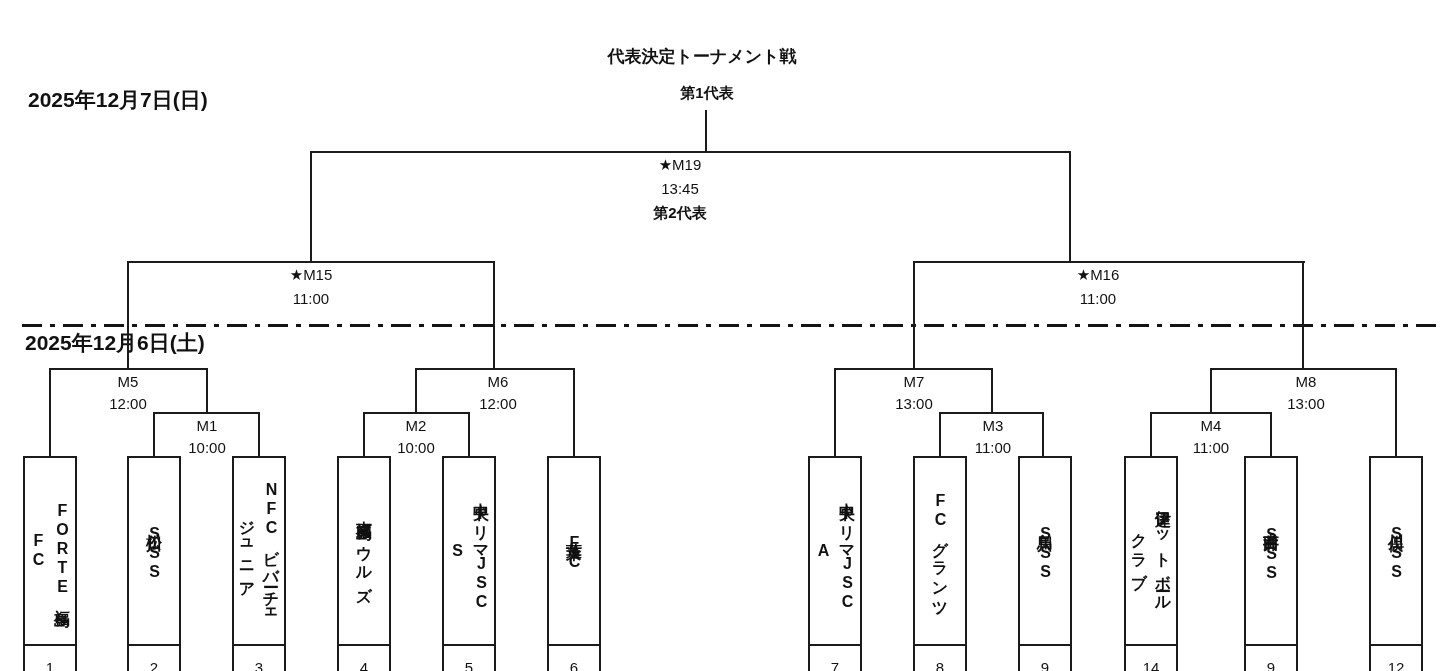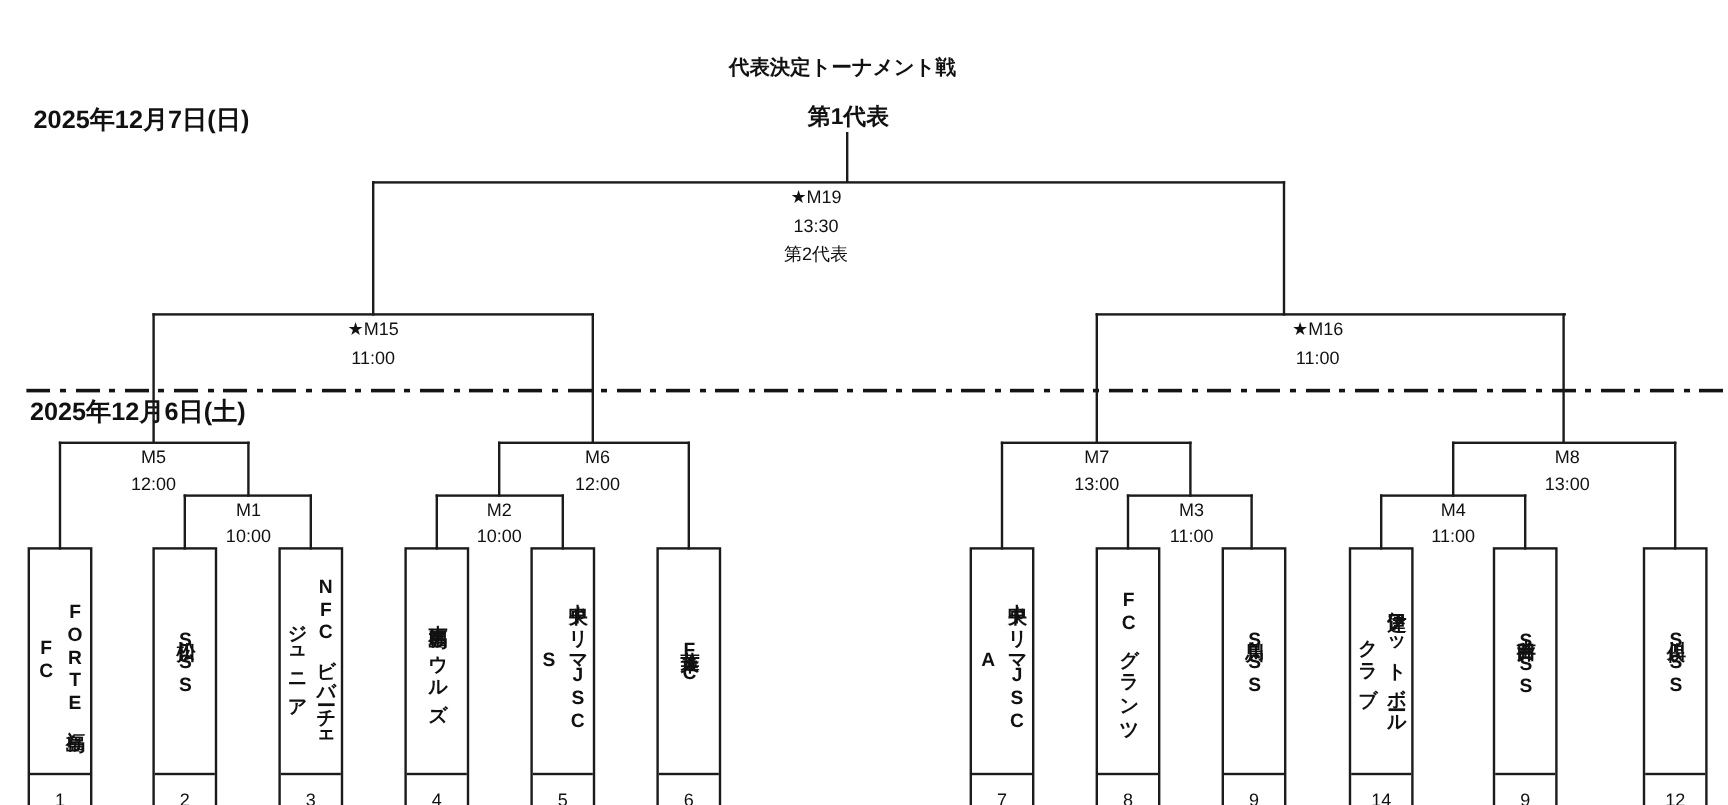--- a/index.html
+++ b/index.html
@@ -8,26 +8,26 @@
 
   .hline{position:absolute;height:2px;background:#1b1b1b;}
   .vline{position:absolute;width:2px;background:#1b1b1b;}
   .dashdot{position:absolute;height:3px;
     background:repeating-linear-gradient(to right,
       #141414 0,#141414 20px,transparent 20px,transparent 28px,
       #141414 28px,#141414 33px,transparent 33px,transparent 41px);}
 
   .page-title{position:absolute;transform:translateX(-50%);font-size:17px;font-weight:bold;white-space:nowrap;}
   .date-label{position:absolute;font-size:21px;font-weight:bold;white-space:nowrap;}
-  .rep-label{position:absolute;transform:translateX(-50%);font-size:19px;font-weight:bold;white-space:nowrap;}
+  .rep-label{position:absolute;transform:translateX(-50%);font-size:15px;font-weight:bold;white-space:nowrap;}
 
   .match-label{position:absolute;transform:translateX(-50%);text-align:center;
     font-size:15px;line-height:22px;white-space:nowrap;}
   .match-label.big{line-height:24px;}
-  .match-label .rep2{font-weight:normal;}
+  .match-label .rep2{font-weight:bold;}
 
   .team-box{position:absolute;top:424px;width:54px;height:234px;border:2px solid #1b1b1b;
     box-sizing:border-box;background:#fff;display:flex;flex-direction:column;}
   .name-area{flex:1;display:flex;align-items:center;justify-content:center;overflow:hidden;}
   .team-name{writing-mode:vertical-rl;text-orientation:upright;
     font-size:16px;font-weight:bold;letter-spacing:2px;line-height:24px;max-height:180px;}
   .team-name .col{text-align:center;}
   .team-number{height:42px;border-top:2px solid #1b1b1b;display:flex;
     align-items:center;justify-content:center;font-size:15px;}
 </style>
@@ -38,21 +38,21 @@
 
   <div class="page-title" style="left:702px;top:13px">代表決定トーナメント戦</div>
   <div class="date-label" style="left:28px;top:54px">2025年12月7日(日)</div>
   <div class="rep-label" style="left:707px;top:52px">第1代表</div>
   <div class="date-label" style="left:25px;top:297px">2025年12月6日(土)</div>
 
   <div class="dashdot" style="left:22px;top:292px;width:1418px"></div>
 
   <div class="match-label big" style="left:680px;top:121px">
     <div>★M19</div>
-    <div>13:30</div>
+    <div>13:45</div>
     <div class="rep2">第2代表</div>
   </div>
 
   <div class="match-label big" style="left:311px;top:231px">
     <div>★M15</div>
     <div>11:00</div>
   </div>
   <div class="match-label big" style="left:1098px;top:231px">
     <div>★M16</div>
     <div>11:00</div>

